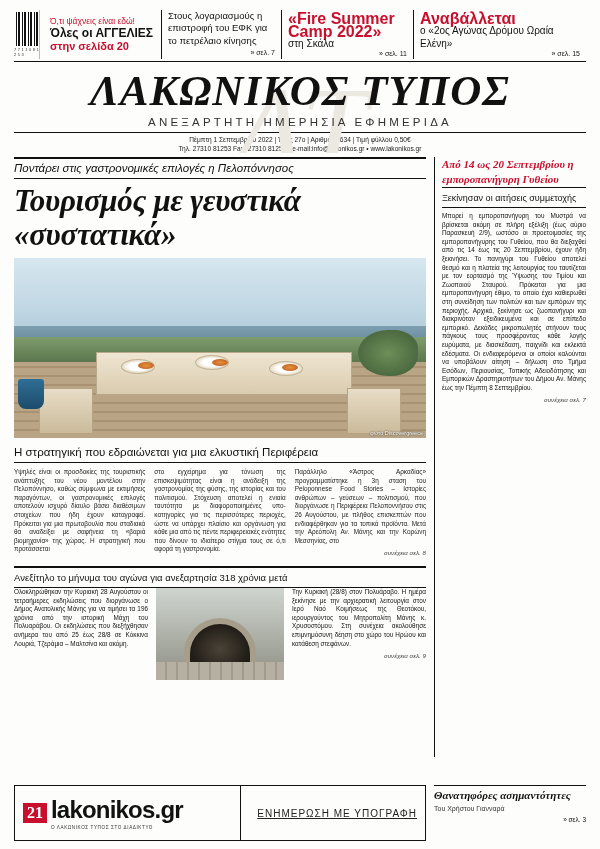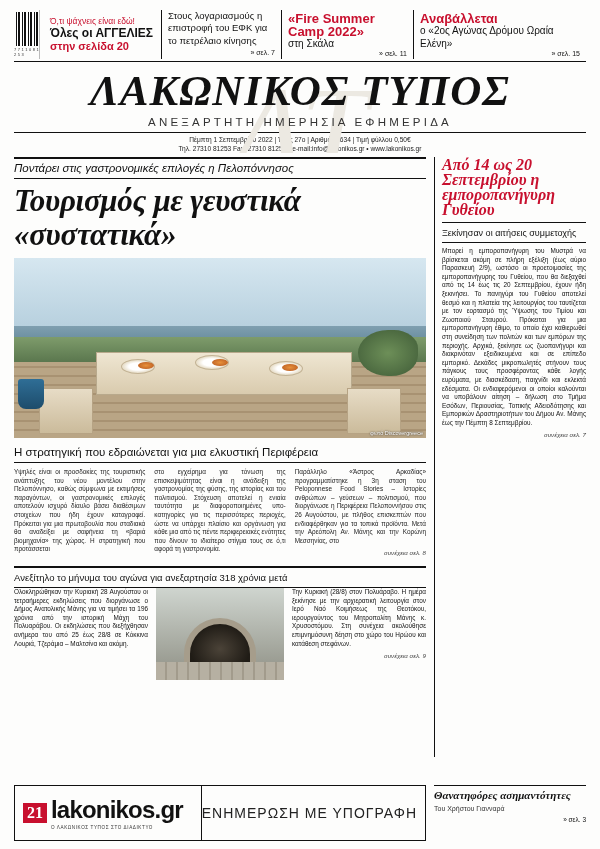--- a/index.html
+++ b/index.html
@@ -50,21 +50,21 @@
   .ts-cell:last-child { border-right: none; }
   .ts-red { color: #c8102e; }
   .ts-l1 { font-size: 8.5px; line-height: 11px; }
   .ts-l2 { font-size: 12px; font-weight: bold; line-height: 13px; }
   .ts-l3 { font-size: 11px; font-weight: bold; line-height: 13px; }
   .ts-cell.c1 { width: 118px; }
   .ts-cell.c2 { width: 120px; font-size: 9.5px; line-height: 12.5px; }
   .ts-cell.c3 { width: 132px; }
   .ts-cell.c4 { flex: 1; }
   .ts-note { font-size: 7px; text-align: right; color: #111; }
-  .ts-title-red { color: #c8102e; font-weight: bold; font-size: 13px; line-height: 13px; }
+  .ts-title-red { color: #c8102e; font-weight: bold; font-size: 16px; line-height: 13px; }
   .ts-sub { font-size: 10px; line-height: 12.5px; }
 
   
   .masthead {
     position: relative;
     text-align: center;
     padding-top: 6px;
     overflow: hidden;
   }
   .mast-watermark {
@@ -220,26 +220,25 @@
     width: 72px; height: 62px;
     border-radius: 38px 38px 0 0;
     background: radial-gradient(#4b4338,#201c16 70%);
     border: 6px solid #a69d8b;
   }
   .s2ph-floor { position:absolute; left:0; bottom:0; width:100%; height:18px;
     background: repeating-linear-gradient(90deg,#b6b0a2 0 9px,#a29b8c 9px 11px); }
 
   
   .rail-h {
-    font-size: 16px; font-weight: bold; font-style: italic;
+    font-size: 11px; font-weight: bold; font-style: italic;
     font-family: "Liberation Serif", serif;
     line-height: 15px;
     color: #c8102e;
     border-bottom: 1px solid #111;
-    padding-bottom: 5px;
   }
   .rail-sub { font-size: 9px; margin: 5px 0 4px; }
   .rail-rule { border-top: 1px solid #111; margin: 3px 0 4px; }
   .rail-body { font-size: 6.4px; line-height: 8.6px; text-align: justify; }
   .rail-cont { text-align: right; font-style: italic; font-size: 6.2px; margin-top: 4px; color: #444; }
 
   
   .footer {
     position: absolute;
     left: 14px; right: 14px; bottom: 8px;
@@ -256,23 +255,23 @@
   .promo-logo {
     display: flex; align-items: center; gap: 4px;
   }
   .promo-21 {
     background: #c8102e; color: #ffffff; font-weight: bold; font-size: 16px;
     padding: 1px 4px; font-family: "Liberation Serif", serif;
   }
   .promo-name { font-size: 24px; font-weight: bold; letter-spacing: -0.8px; }
   .promo-tag { font-size: 4.6px; letter-spacing: .6px; color: #333; margin-top: 1px; }
   .promo-right {
-    margin-left: auto; font-size: 14px; letter-spacing: 1px; color: #222;
-    border-left: 1px solid #111; padding-left: 0; height: 100%;
-    display: flex; align-items: center;
+    margin-left: auto; font-size: 10px; letter-spacing: 1px; color: #222;
+    border-left: 1px solid #111; padding-left: 16px; height: 100%;
+    display: flex; align-items: center; text-decoration: underline;
   }
   .footbox {
     width: 152px;
     border-top: 1px solid #111;
     padding-top: 3px;
   }
   .footbox-h {
     font-size: 11px; font-weight: bold; font-style: italic;
     font-family: "Liberation Serif", serif; line-height: 13px; color: #111;
   }

